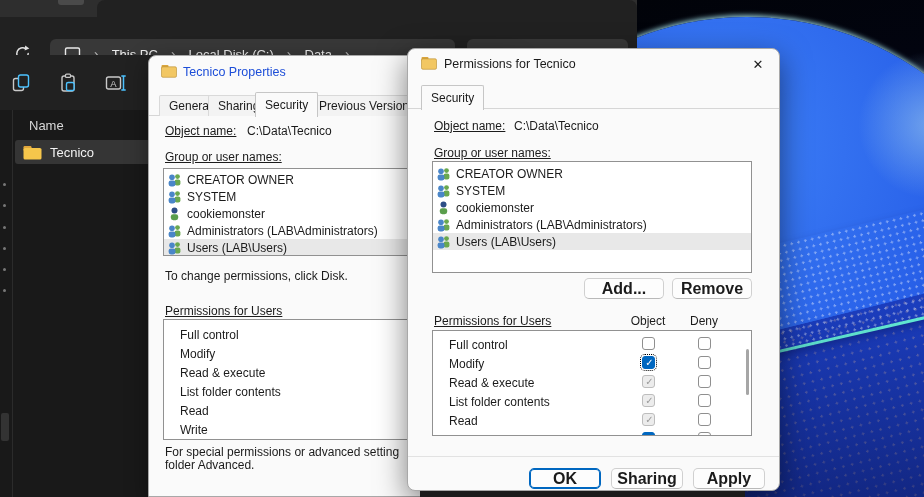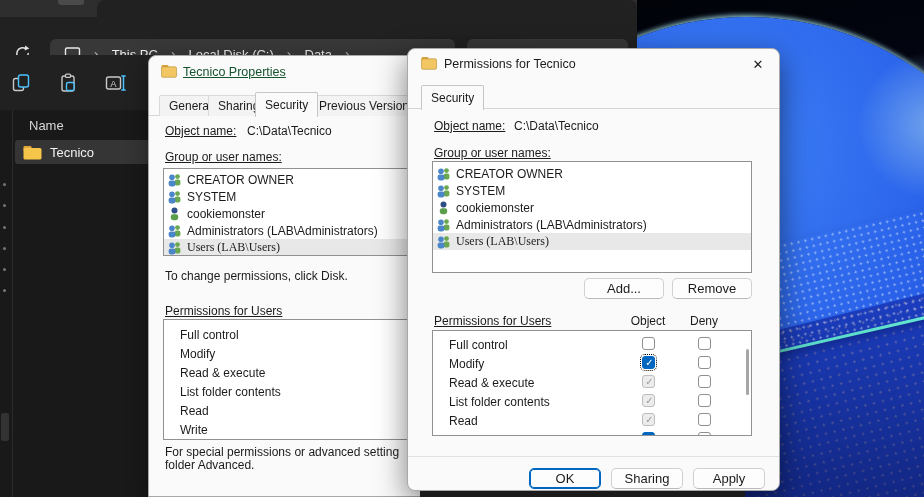--- a/index.html
+++ b/index.html
@@ -49,34 +49,34 @@
   .navdot{left:3px;width:3px;height:3px;border-radius:50%;background:#777;}
   .navthumb{left:1px;top:413px;width:8px;height:28px;background:#333;border-radius:2px;}
 
   
   .dialog{background:#fafafa;border:1px solid #a8a8a8;border-radius:8px;box-sizing:border-box;
     font-size:12px;color:#1b1b1b;overflow:hidden;}
   .dlg-back{left:148px;top:55px;width:372px;height:442px;border-radius:8px 8px 0 0;
     box-shadow:0 6px 22px rgba(0,0,0,.40);}
   .dlg-front{left:372px;top:48px;width:373px;height:443px;box-shadow:0 10px 30px rgba(0,0,0,.50);z-index:5;margin-left:35px;}
   .dlg-title{font-size:12.5px;}
-  .dlg-title.inactive{color:#14532d;text-decoration:underline;}
+  .dlg-title.inactive{color:#1d4ed8;}
   .closebtn{width:30px;height:22px;display:flex;align-items:center;justify-content:center;
     font-size:13px;color:#1b1b1b;}
   .tabsrow{height:24px;border-bottom:1px solid #d6d6d6;box-sizing:border-box;}
   .wtab{position:absolute;top:3px;height:21px;padding:0 9px;background:#f3f3f3;border:1px solid #d9d9d9;
     border-bottom:none;border-radius:2px 2px 0 0;display:flex;align-items:center;font-size:12px;box-sizing:border-box;}
   .wtab.active{top:0;height:25px;background:#fafafa;border-color:#c6c6c6;z-index:2;}
   .fieldlabel{color:#1b1b1b;text-decoration:underline;}
   .listbox{background:#fff;border:1px solid #919191;box-sizing:border-box;overflow:hidden;}
   .grow-row{height:17px;display:flex;align-items:center;gap:5px;padding-left:3px;white-space:nowrap;}
-  .grow-row.selected{background:#e8e8e8;font-family:Liberation Serif, serif;}
+  .grow-row.selected{background:#e8e8e8;}
   .permname-row{height:19px;display:flex;align-items:center;padding-left:16px;white-space:nowrap;}
   .btn{position:absolute;height:21px;background:#fdfdfd;border:1px solid #d0d0d0;border-bottom-color:#b9b9b9;
-    border-radius:5px;display:flex;align-items:center;justify-content:center;font-size:13px;color:#1b1b1b;box-sizing:border-box;}
+    border-radius:5px;display:flex;align-items:center;justify-content:center;font-size:16px;color:#1b1b1b;box-sizing:border-box;font-weight:bold;}
   .btn.default{border:1px solid #0067c0;box-shadow:inset 0 0 0 1px #0067c0;}
   .cb{position:absolute;width:13px;height:13px;border:1px solid #8f8f8f;border-radius:3px;background:#fff;box-sizing:border-box;}
   .cb::after{content:"";position:absolute;left:0;top:-1px;width:13px;height:13px;
     font-size:10px;line-height:13px;text-align:center;color:#fff;}
   .cb-checked,.cb-checked-focused{background:#0067c0;border-color:#0067c0;}
   .cb-checked::after,.cb-checked-focused::after{content:"✓";}
   .cb-checked-focused{outline:1px dotted #000;outline-offset:1px;}
   .cb-checked-disabled{background:#ececec;border-color:#bdbdbd;}
   .cb-checked-disabled::after{content:"✓";color:#9a9a9a;}
   .vthumb{position:absolute;right:2px;width:3px;background:#a6a6a6;border-radius:2px;}

